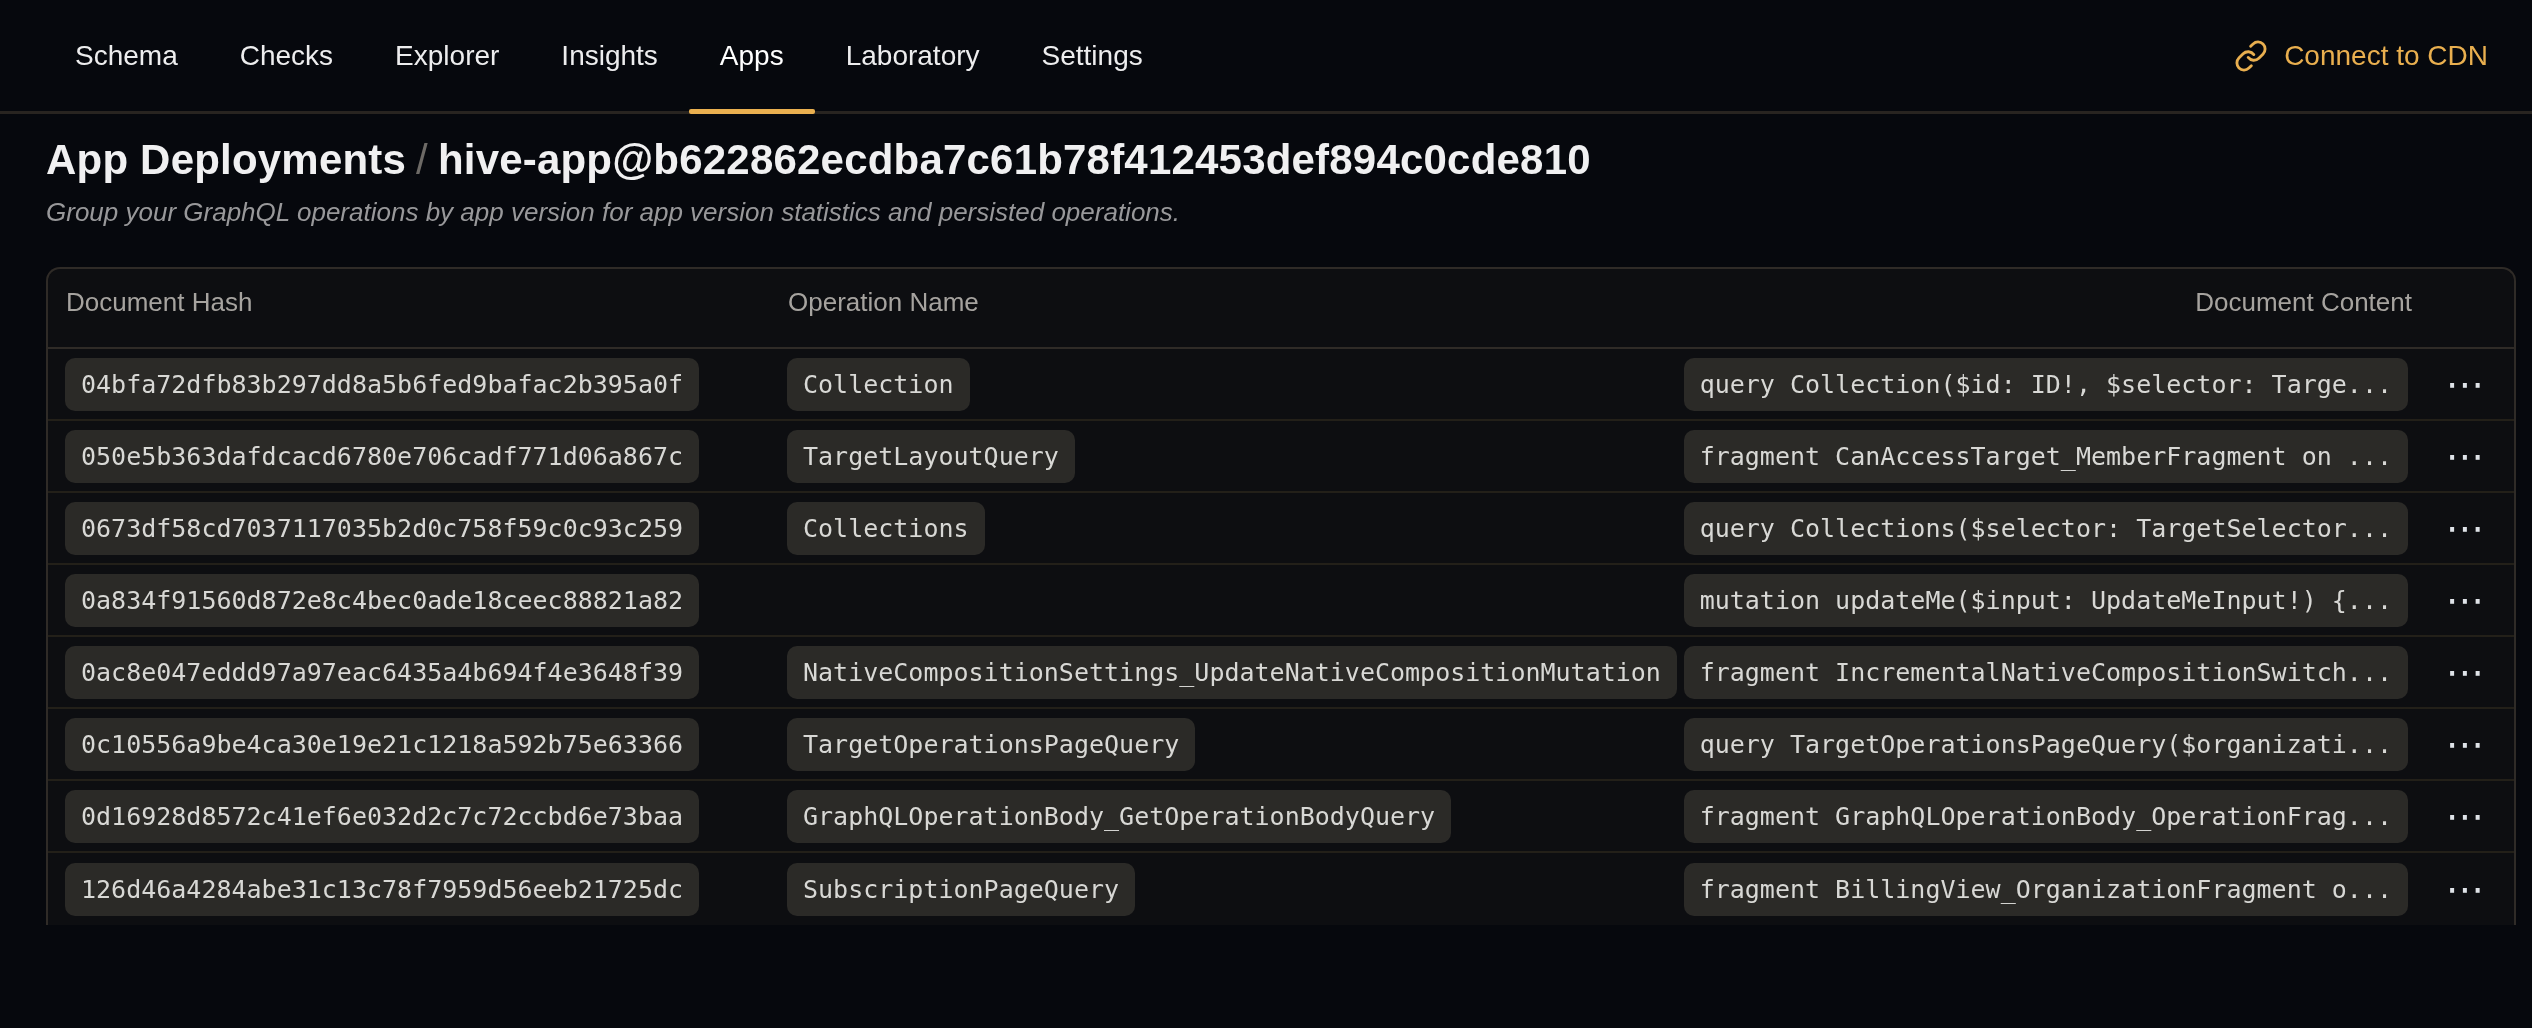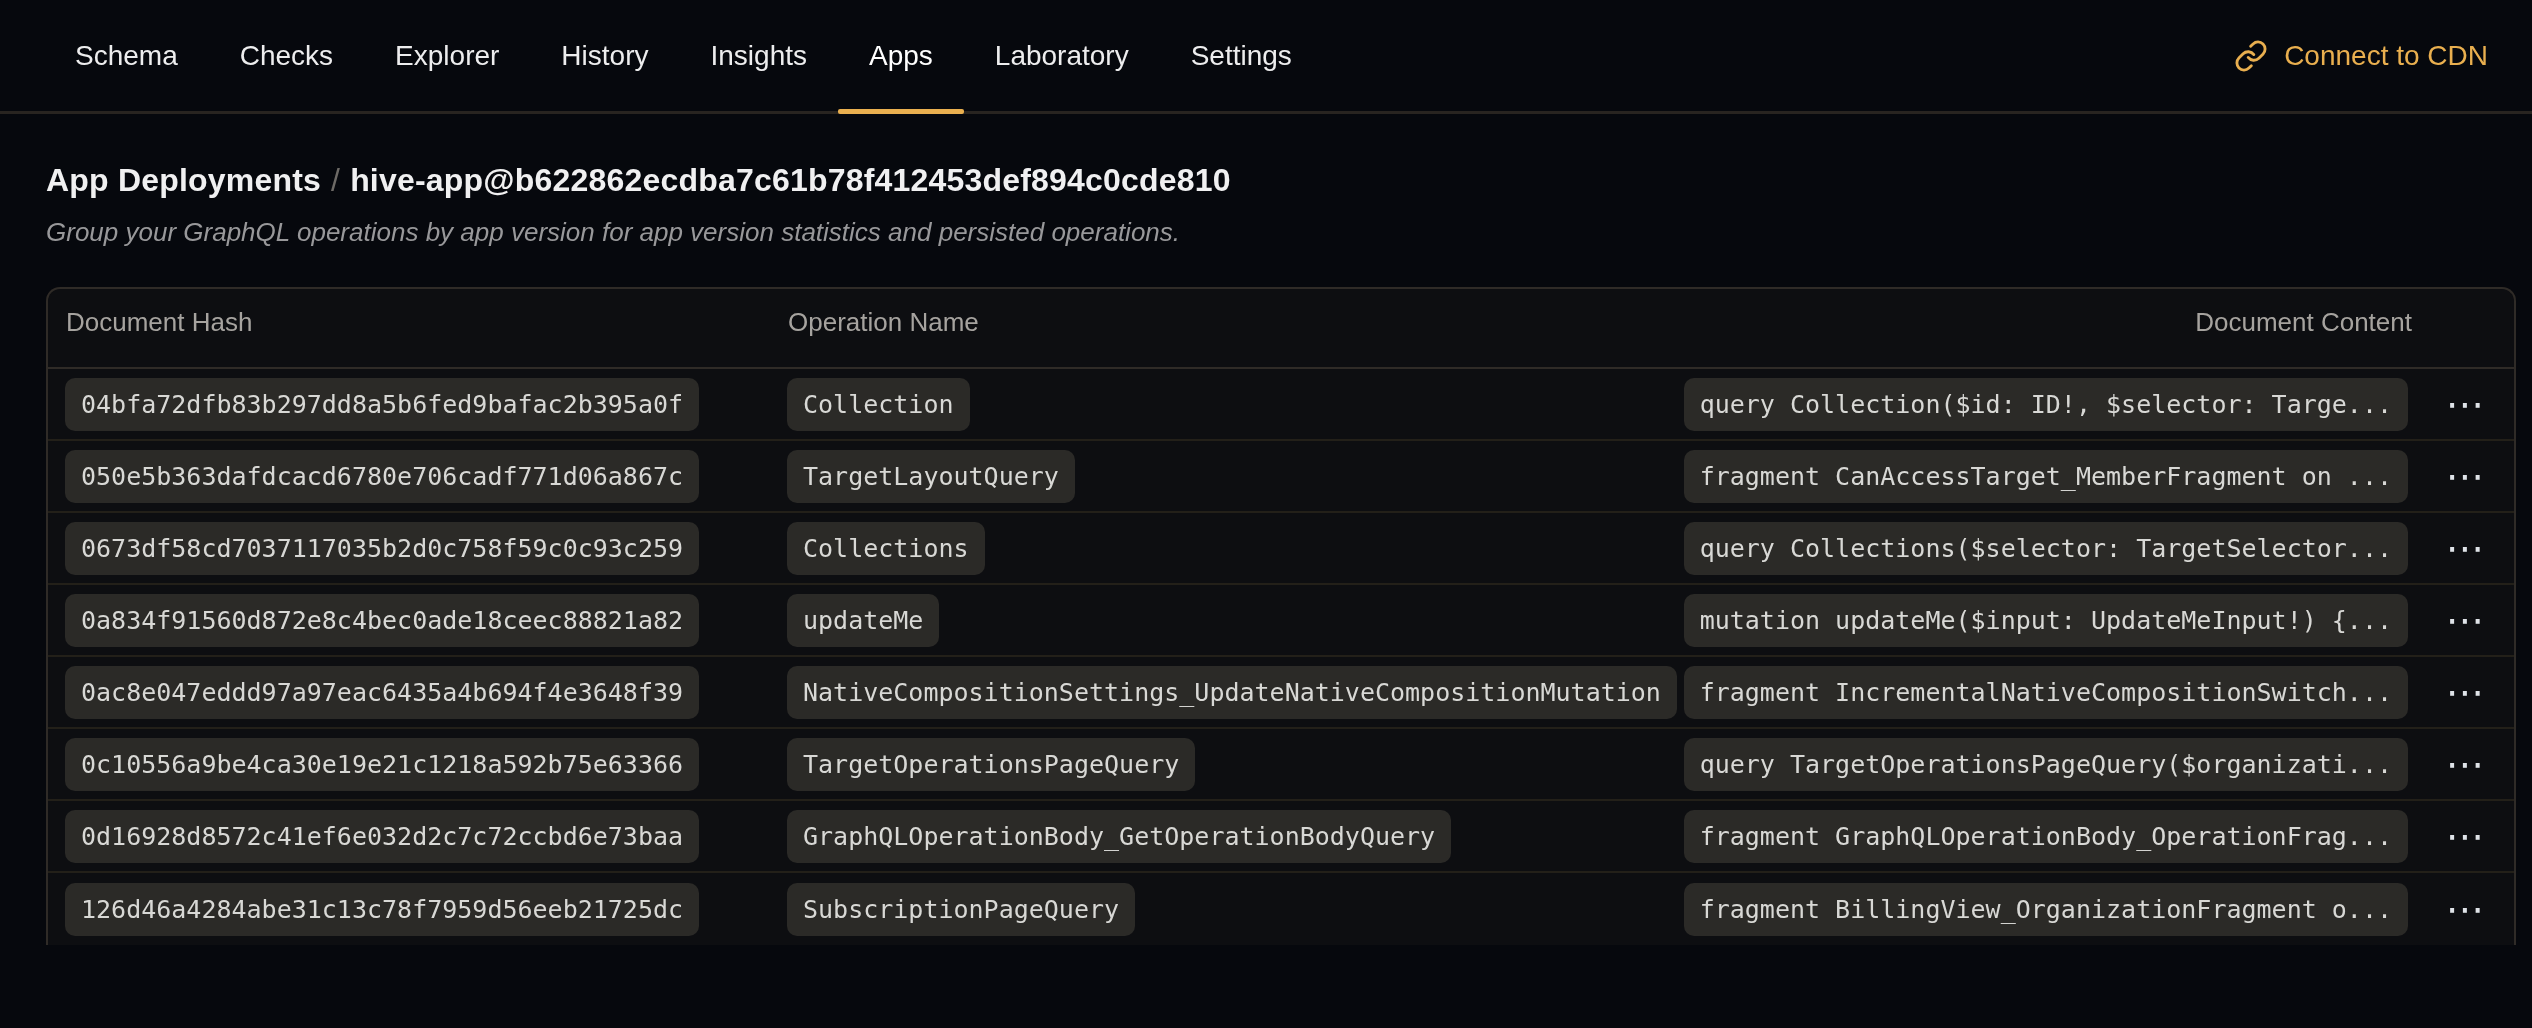--- a/index.html
+++ b/index.html
@@ -44,22 +44,22 @@
     background:var(--accent);border-radius:2px;
   }
   .cdn{
     display:flex;align-items:center;gap:16px;
     color:var(--accent);font-size:28px;text-decoration:none;cursor:pointer;
   }
   .cdn svg{width:34px;height:34px;}
   
   .main{padding:0 46px;}
   .page-title{
-    margin-top:42px;
-    font-size:32px;font-weight:600;line-height:48px;color:var(--title_text);
+    margin-top:22px;
+    font-size:42px;font-weight:600;line-height:48px;color:var(--title_text);
     letter-spacing:.2px;
   }
   .page-title .sep{color:#6d6a66;font-weight:400;padding:0 10px;}
   .subtitle{
     margin-top:12px;font-size:26px;line-height:32px;color:var(--subtitle_text);font-style:italic;
   }
   
   .table{
     margin:39px 0 0 0;
     width:2470px;
@@ -103,21 +103,20 @@
   }
 </style>
 </head>
 <body>
 
 <nav class="topnav">
   <div class="tabs" id="nav-tabs">
       <a class="tab">Schema</a>
       <a class="tab">Checks</a>
       <a class="tab">Explorer</a>
-      <a class="tab">History</a>
       <a class="tab">Insights</a>
       <a class="tab active">Apps</a>
       <a class="tab">Laboratory</a>
       <a class="tab">Settings</a>
     </div>
   <a class="cdn">
     <span style="display:flex;">
       <svg viewBox="0 0 24 24" fill="none" stroke="currentColor" stroke-width="2" stroke-linecap="round" stroke-linejoin="round">
         <path d="M10 13a5 5 0 0 0 7.54.54l3-3a5 5 0 0 0-7.07-7.07l-1.72 1.71"></path>
         <path d="M14 11a5 5 0 0 0-7.54-.54l-3 3a5 5 0 0 0 7.07 7.07l1.71-1.71"></path>
@@ -174,23 +173,20 @@
     <div class="cell right">
       <span class="pill">query Collections($selector: TargetSelector...</span>
       <button class="menu-btn">⋯</button>
     </div>
   </div>
 
   <div class="trow">
     <div class="cell">
       <span class="pill">0a834f91560d872e8c4bec0ade18ceec88821a82</span>
     </div>
-    <div class="cell">
-      <span class="pill">updateMe</span>
-    </div>
     <div class="cell right">
       <span class="pill">mutation updateMe($input: UpdateMeInput!) {...</span>
       <button class="menu-btn">⋯</button>
     </div>
   </div>
 
   <div class="trow">
     <div class="cell">
       <span class="pill">0ac8e047eddd97a97eac6435a4b694f4e3648f39</span>
     </div>

